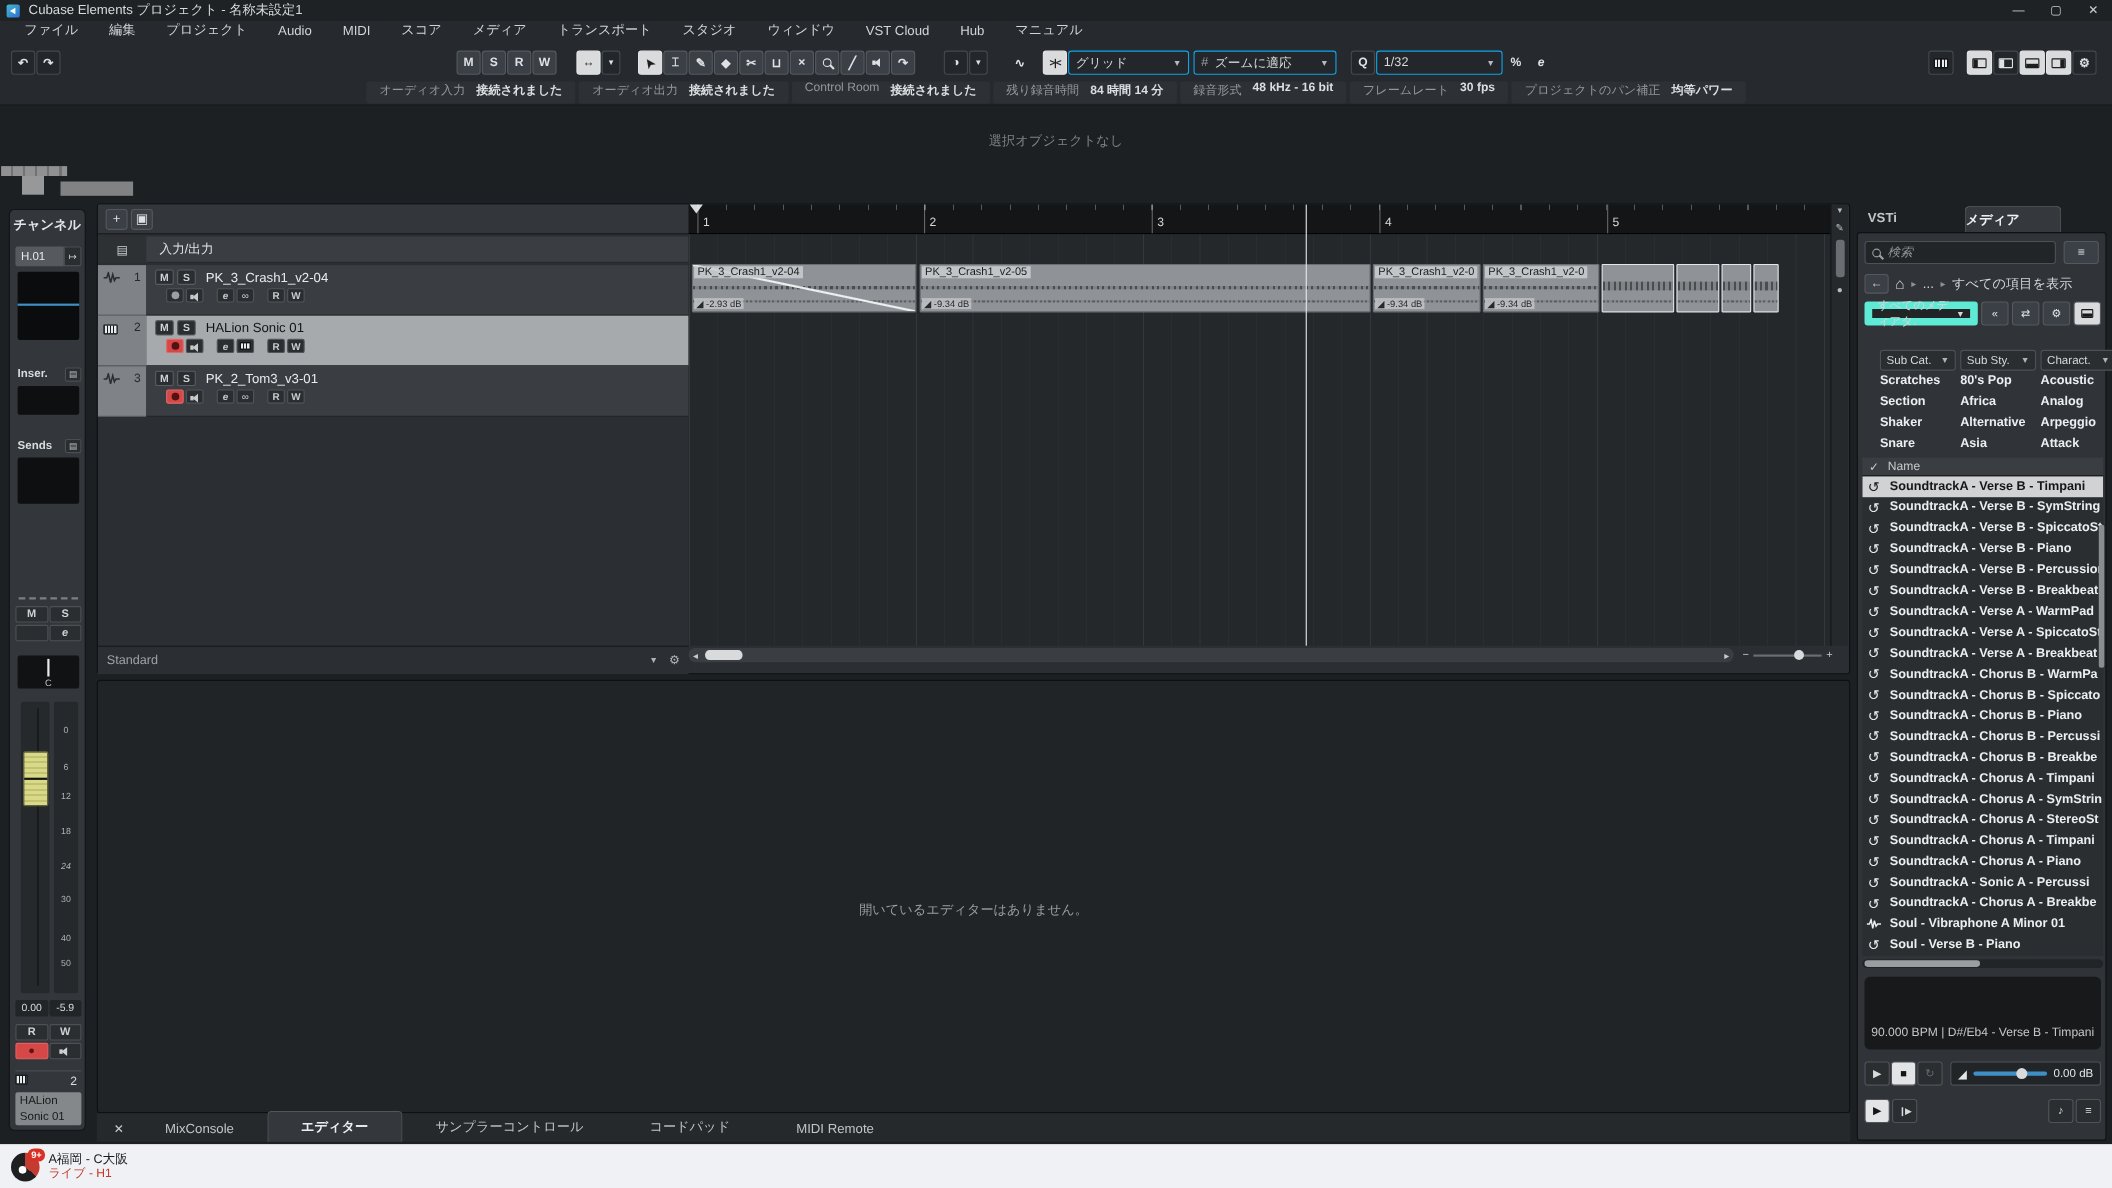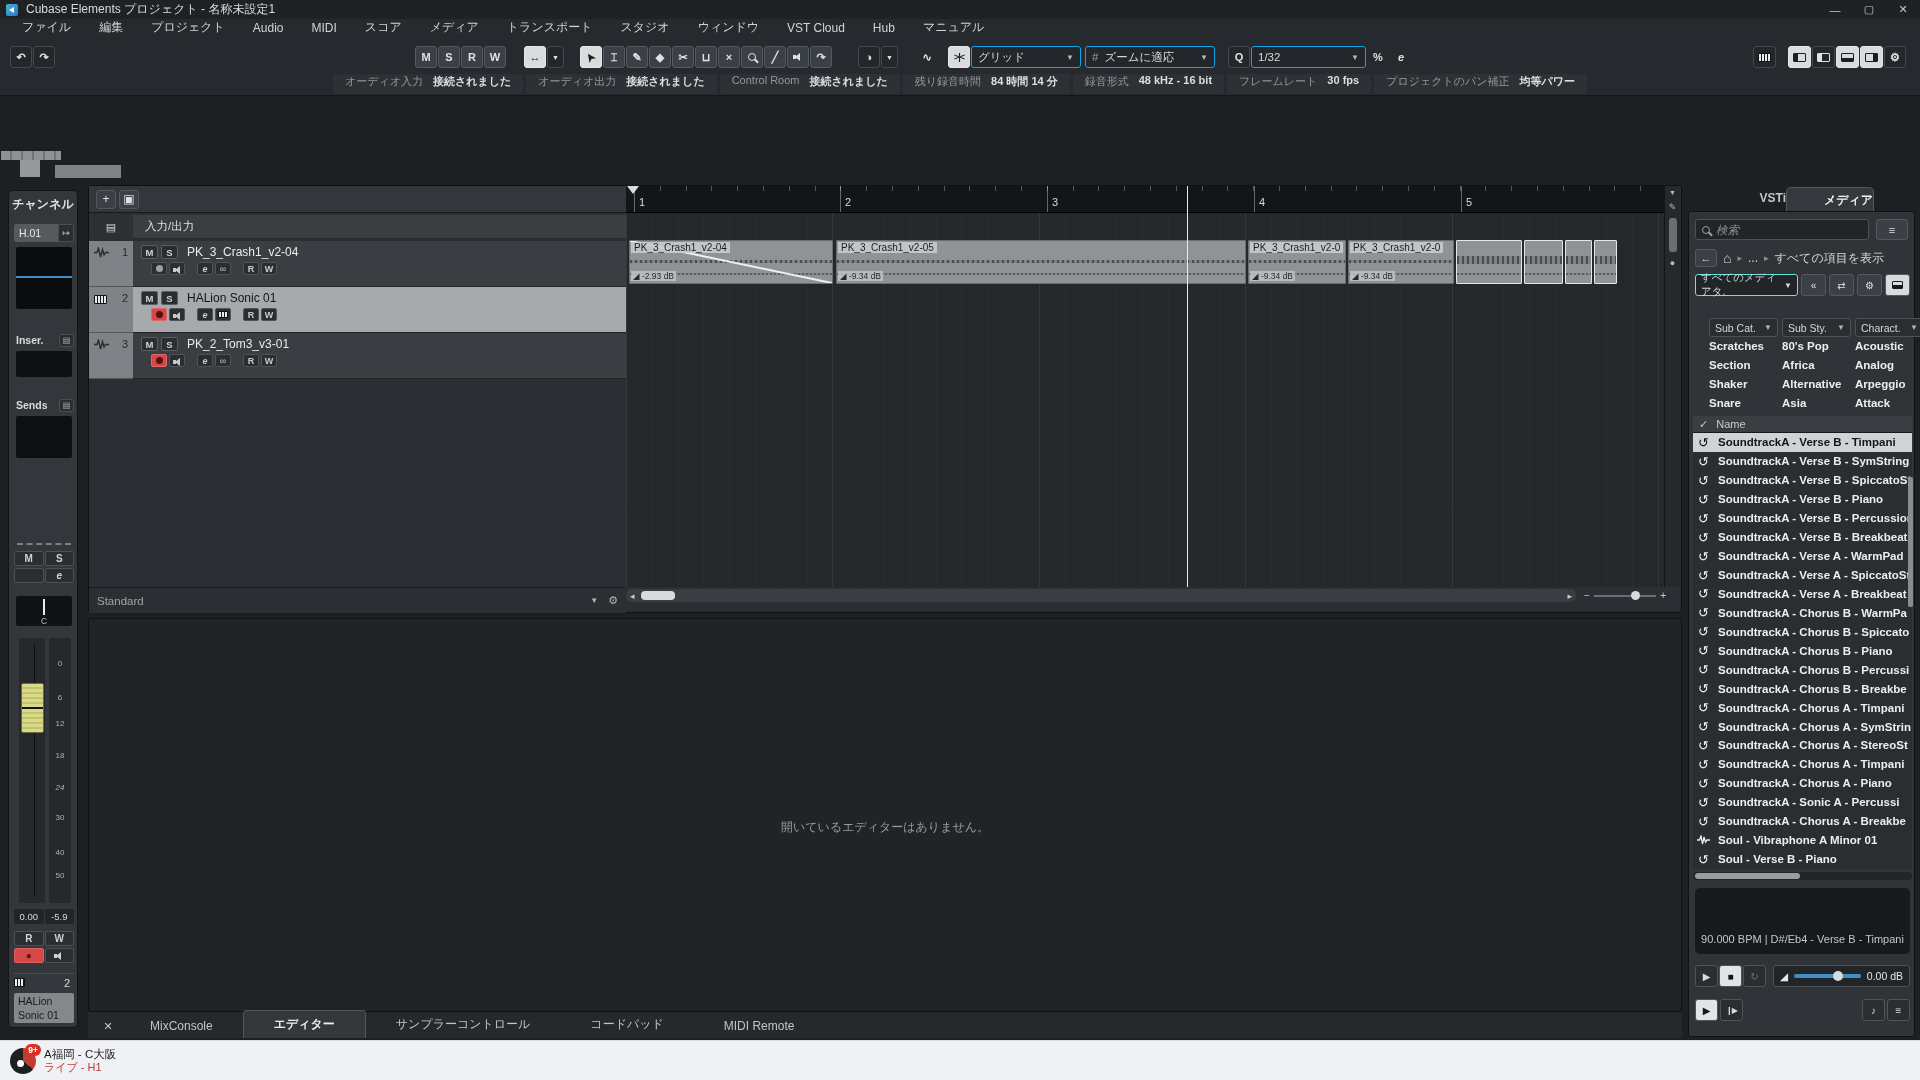--- a/index.html
+++ b/index.html
@@ -128,32 +128,32 @@
   
   .lowerzone{position:absolute;left:88px;top:618px;width:1594px;height:394px;background:#212427;border:1px solid #0e1012;border-radius:3px;}
   .lz-msg{position:absolute;left:0;top:200px;width:100%;text-align:center;color:#9a9da0;font-size:12px;}
   .tabbar{position:absolute;left:88px;top:1012px;width:1594px;height:26px;background:#26292c;display:flex;align-items:flex-end;padding-left:8px;}
   .tb-x{width:24px;text-align:center;color:#c8cacc;font-size:11px;padding-bottom:5px;}
   .lz-tab{padding:5px 30px;font-size:12px;color:#c2c5c7;}
   .lz-tab.active{background:#34373b;border:1px solid #52565a;border-bottom:none;border-radius:4px 4px 0 0;color:#eceef0;font-weight:bold;}
   
   .rack{position:absolute;left:1688px;top:187px;width:227px;height:850px;}
   .rk-tabs{position:absolute;left:0;top:0;width:100%;height:25px;display:flex;padding-left:10px;}
-  .rk-tab{width:88px;text-align:right;padding-top:4px;font-size:12px;font-weight:bold;color:#c2c5c7;}
+  .rk-tab{width:88px;text-align:left;padding-top:4px;font-size:12px;font-weight:bold;color:#c2c5c7;}
   .rk-tab.active{background:#35383c;border:1px solid #54585c;border-bottom:none;border-radius:5px 5px 0 0;color:#f0f2f4;}
   .rk-body{position:absolute;left:0;top:24px;width:100%;height:826px;background:#303337;border:1px solid #0f1113;border-radius:3px;}
   .rk-search{position:absolute;left:6px;top:7px;width:174px;height:21px;background:#222528;border:1px solid #4d5155;border-radius:3px;display:flex;align-items:center;padding:0 6px;gap:6px;color:#9b9ea1;}
   .rk-search input{flex:1;background:transparent;border:none;outline:none;color:#c8cacc;font-size:11.5px;font-style:italic;width:100px;}
   .rk-search input::placeholder{color:#8f9295;}
   .rk-listbtn{position:absolute;right:6px;top:7px;width:32px;height:21px;background:#3b4046;border:1px solid #55595e;border-radius:3px;color:#dfe1e3;display:flex;align-items:center;justify-content:center;font-size:11px;}
   .rk-nav{position:absolute;left:6px;top:36px;width:215px;height:20px;display:flex;align-items:center;gap:6px;color:#d5d7d9;font-size:12px;}
   .rk-nav .navbtn{width:22px;height:18px;background:#3b4046;border:1px solid #55595e;border-radius:3px;display:flex;align-items:center;justify-content:center;font-size:11px;}
   .rk-nav .crumb-sep{color:#8f9295;font-size:9px;}
   .rk-filter{position:absolute;left:6px;top:62px;width:215px;height:22px;display:flex;gap:3px;}
-  .rk-mt{flex:1;background:#222528;border:1px solid #5eead4;border-radius:3px;display:flex;align-items:center;padding:0 5px;font-size:10.5px;color:#d5d7d9;gap:4px;}
+  .rk-mt{flex:1;background:#222528;border:7px solid #5eead4;border-radius:3px;display:flex;align-items:center;padding:0 5px;font-size:10.5px;color:#d5d7d9;gap:4px;}
   .rk-mt .dd{margin-left:auto;font-size:8px;}
   .rk-fb{width:25px;background:#3b4046;border:1px solid #55595e;border-radius:3px;color:#dfe1e3;display:flex;align-items:center;justify-content:center;font-size:10px;}
   .rk-fb.act{background:#d9dbdd;color:#17191b;}
   .rk-cols{position:absolute;left:20px;top:90px;width:215px;display:flex;gap:4px;margin-top:16px;}
   .rk-col{flex:1;}
   .rk-colhead{height:19px;background:#2b2e31;border:1px solid #4d5155;border-radius:3px;display:flex;align-items:center;padding:0 5px;font-size:10.5px;color:#d5d7d9;}
   .rk-colhead .dd{margin-left:auto;font-size:8px;color:#b0b2b4;}
   .rk-list{margin-top:3px;height:86px;overflow:hidden;position:relative;padding-right:6px;}
   .rk-list .itm{height:19px;font-size:11.5px;font-weight:bold;color:#eceef0;white-space:nowrap;overflow:hidden;}
   .rk-namehead{position:absolute;left:4px;top:204px;width:219px;height:17px;background:#3a3d41;border-bottom:1px solid #17191b;display:flex;align-items:center;gap:8px;padding-left:6px;font-size:11px;color:#c8cacc;}
@@ -376,20 +376,21 @@
           <span class="vl">30 fps</span>
         </div>
 
         <div class="seg">
           <span class="lb">プロジェクトのパン補正</span>
           <span class="vl">均等パワー</span>
         </div>
       </div>
   </div>
 
+  <div class="selinfo">選択オブジェクトなし</div>
   <div class="frag1"></div>
   <div class="frag2"></div>
   <div class="frag3"></div>
 
   <div class="channel">
     <div class="ch-title">チャンネル</div>
     <div class="ch-preset">
       <span class="pv">H.01</span>
       <span class="pb">↦</span>
     </div>

